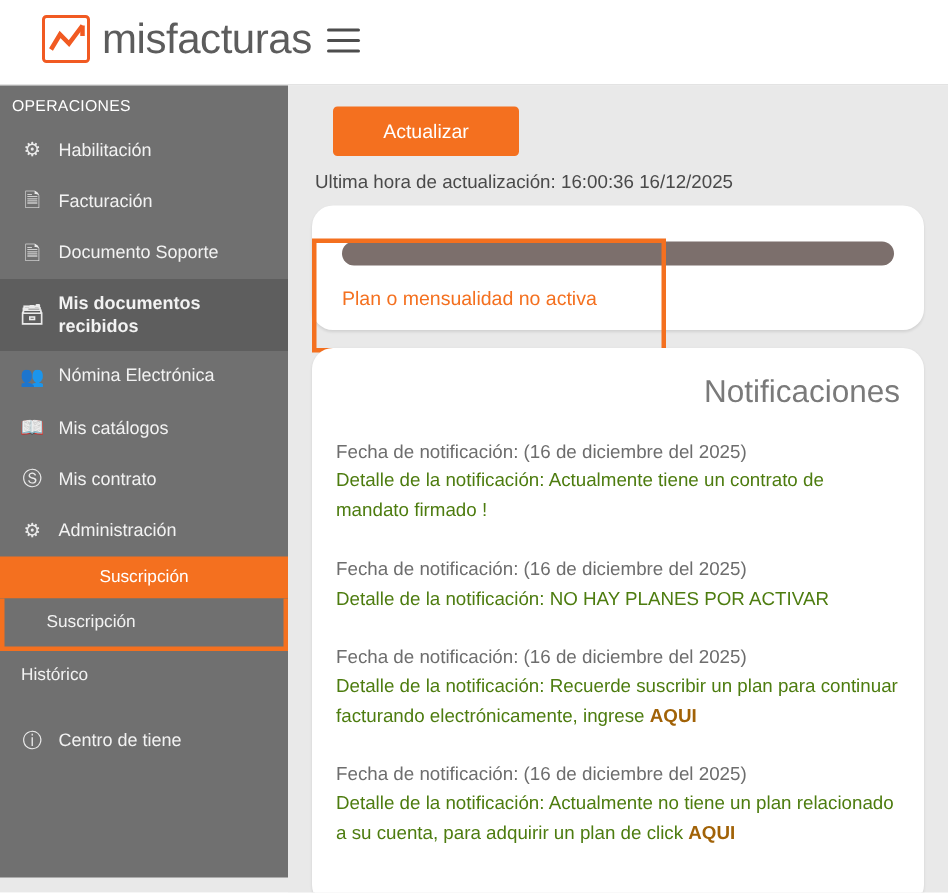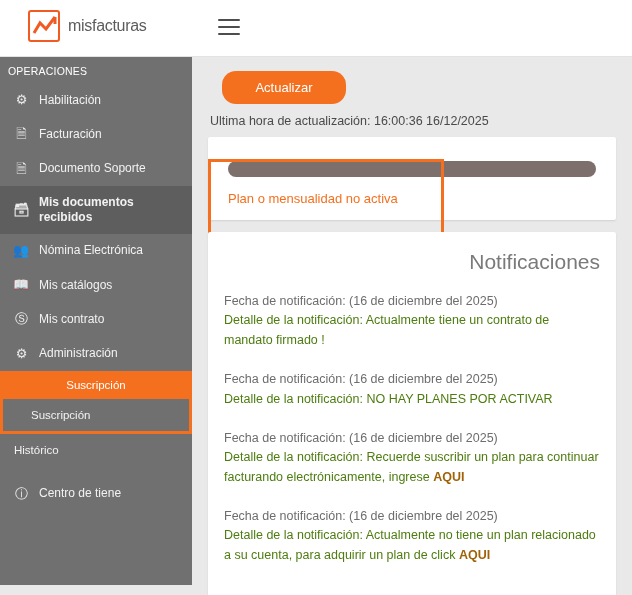--- a/index.html
+++ b/index.html
@@ -34,21 +34,21 @@
   }
   .brand-mark {
     width: 32px; height: 32px;
     border: 2px solid #f15a22;
     border-radius: 3px;
     position: relative;
     background: #ffffff;
   }
   .brand-mark svg { position: absolute; left: 2px; top: 3px; }
   .brand-text {
-    font-size: 16px;
+    font-size: 28px;
     color: #5c5c5c;
     letter-spacing: -0.3px;
   }
   .hamburger {
     position: absolute;
     left: 216px; top: 14px;
     width: 26px; height: 26px;
     cursor: pointer;
     color: #5a5a5a;
   }
@@ -123,36 +123,36 @@
     left: 192px; top: 57px;
     width: 440px; height: 538px;
     background: #e9e9e9;
     padding: 14px 16px 0 16px;
   }
   .btn-actualizar {
     display: block;
     background: #f4701f;
     color: #ffffff;
     border: none;
-    border-radius: 14px;
+    border-radius: 3px;
     font-size: 13px;
     padding: 9px 0;
     width: 124px;
     margin: 0 0 0 14px;
     cursor: pointer;
   }
   .update-line {
     font-size: 12.5px;
     color: #4a4a4a;
     margin: 10px 0 9px 2px;
   }
 
   .card {
     background: #ffffff;
-    border-radius: 2px;
+    border-radius: 14px;
     box-shadow: 0 1px 2px rgba(0,0,0,0.10);
     padding: 14px 14px 14px 14px;
     position: relative;
   }
   .progress-outer {
     height: 16px;
     background: #7c6f6c;
     border-radius: 8px;
     margin: 10px 6px 14px 6px;
   }

